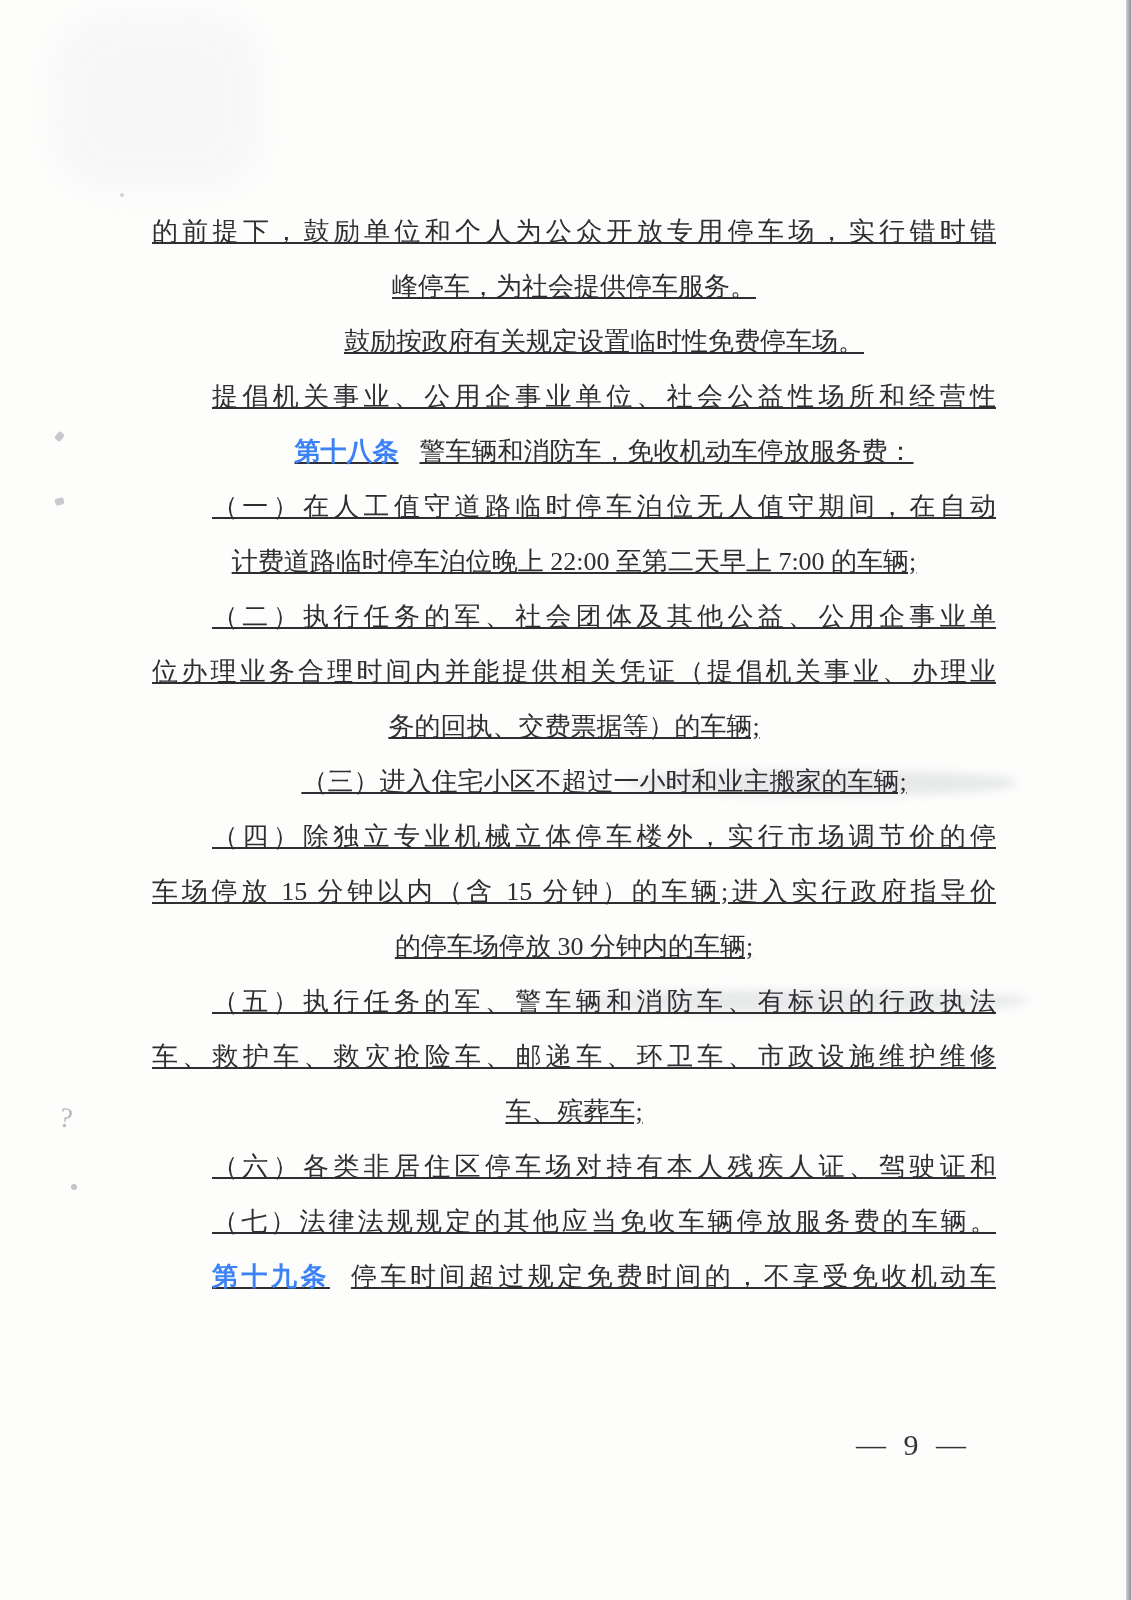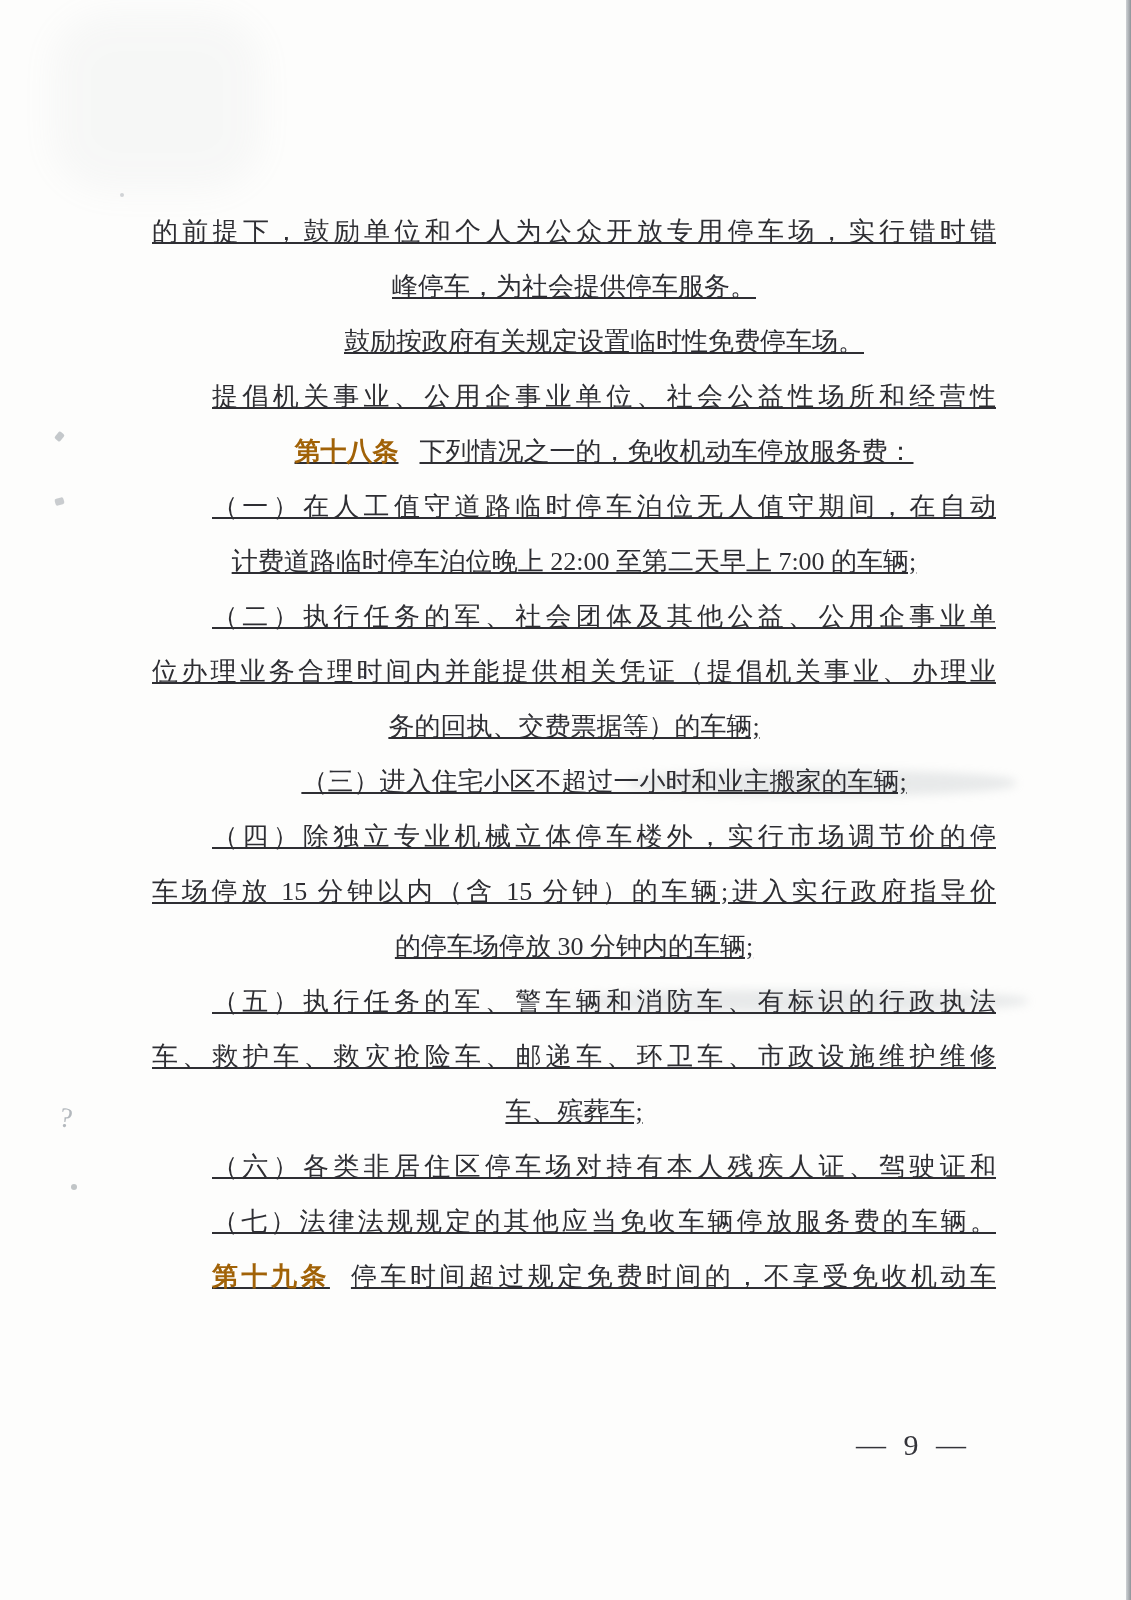--- a/index.html
+++ b/index.html
@@ -31,21 +31,21 @@
     text-align:center;
   }
   .line.indent{ padding-left:60px; }
   .line.justify{
     text-align:justify;
     text-align-last:justify;
   }
   .lead{
     font-weight:700;
     margin-right:21px;
-    color:#a16207;
+    color:#3b82f6;
   }
   
   .page-number{
     position:absolute;
     left:856px;top:1428px;
     width:160px;
     font-size:30px;
     letter-spacing:5px;
     color:#34343a;
     text-align:left;
@@ -102,21 +102,21 @@
   <div class="speck b"></div>
   <div class="speck c"></div>
   <div class="speck d"></div>
   <div class="mark-question">?</div>
 
   <div class="textblock" id="textblock">
       <div class="line justify"><span class="line-text">的前提下，鼓励单位和个人为公众开放专用停车场，实行错时错</span></div>
       <div class="line"><span class="line-text">峰停车，为社会提供停车服务。</span></div>
       <div class="line indent"><span class="line-text">鼓励按政府有关规定设置临时性免费停车场。</span></div>
       <div class="line indent justify"><span class="line-text">提倡机关事业、公用企事业单位、社会公益性场所和经营性</span></div>
-      <div class="line indent"><span class="lead">第十八条</span><span class="line-text">下列情况之一的，免收机动车停放服务费：</span></div>
+      <div class="line indent"><span class="lead">第十八条</span><span class="line-text">警车辆和消防车，免收机动车停放服务费：</span></div>
       <div class="line indent justify"><span class="line-text">（一）在人工值守道路临时停车泊位无人值守期间，在自动</span></div>
       <div class="line"><span class="line-text">计费道路临时停车泊位晚上 22:00 至第二天早上 7:00 的车辆;</span></div>
       <div class="line indent justify"><span class="line-text">（二）执行任务的军、社会团体及其他公益、公用企事业单</span></div>
       <div class="line justify"><span class="line-text">位办理业务合理时间内并能提供相关凭证（提倡机关事业、办理业</span></div>
       <div class="line"><span class="line-text">务的回执、交费票据等）的车辆;</span></div>
       <div class="line indent"><span class="line-text">（三）进入住宅小区不超过一小时和业主搬家的车辆;</span></div>
       <div class="line indent justify"><span class="line-text">（四）除独立专业机械立体停车楼外，实行市场调节价的停</span></div>
       <div class="line justify"><span class="line-text">车场停放 15 分钟以内（含 15 分钟）的车辆;进入实行政府指导价</span></div>
       <div class="line"><span class="line-text">的停车场停放 30 分钟内的车辆;</span></div>
       <div class="line indent justify"><span class="line-text">（五）执行任务的军、警车辆和消防车、有标识的行政执法</span></div>

